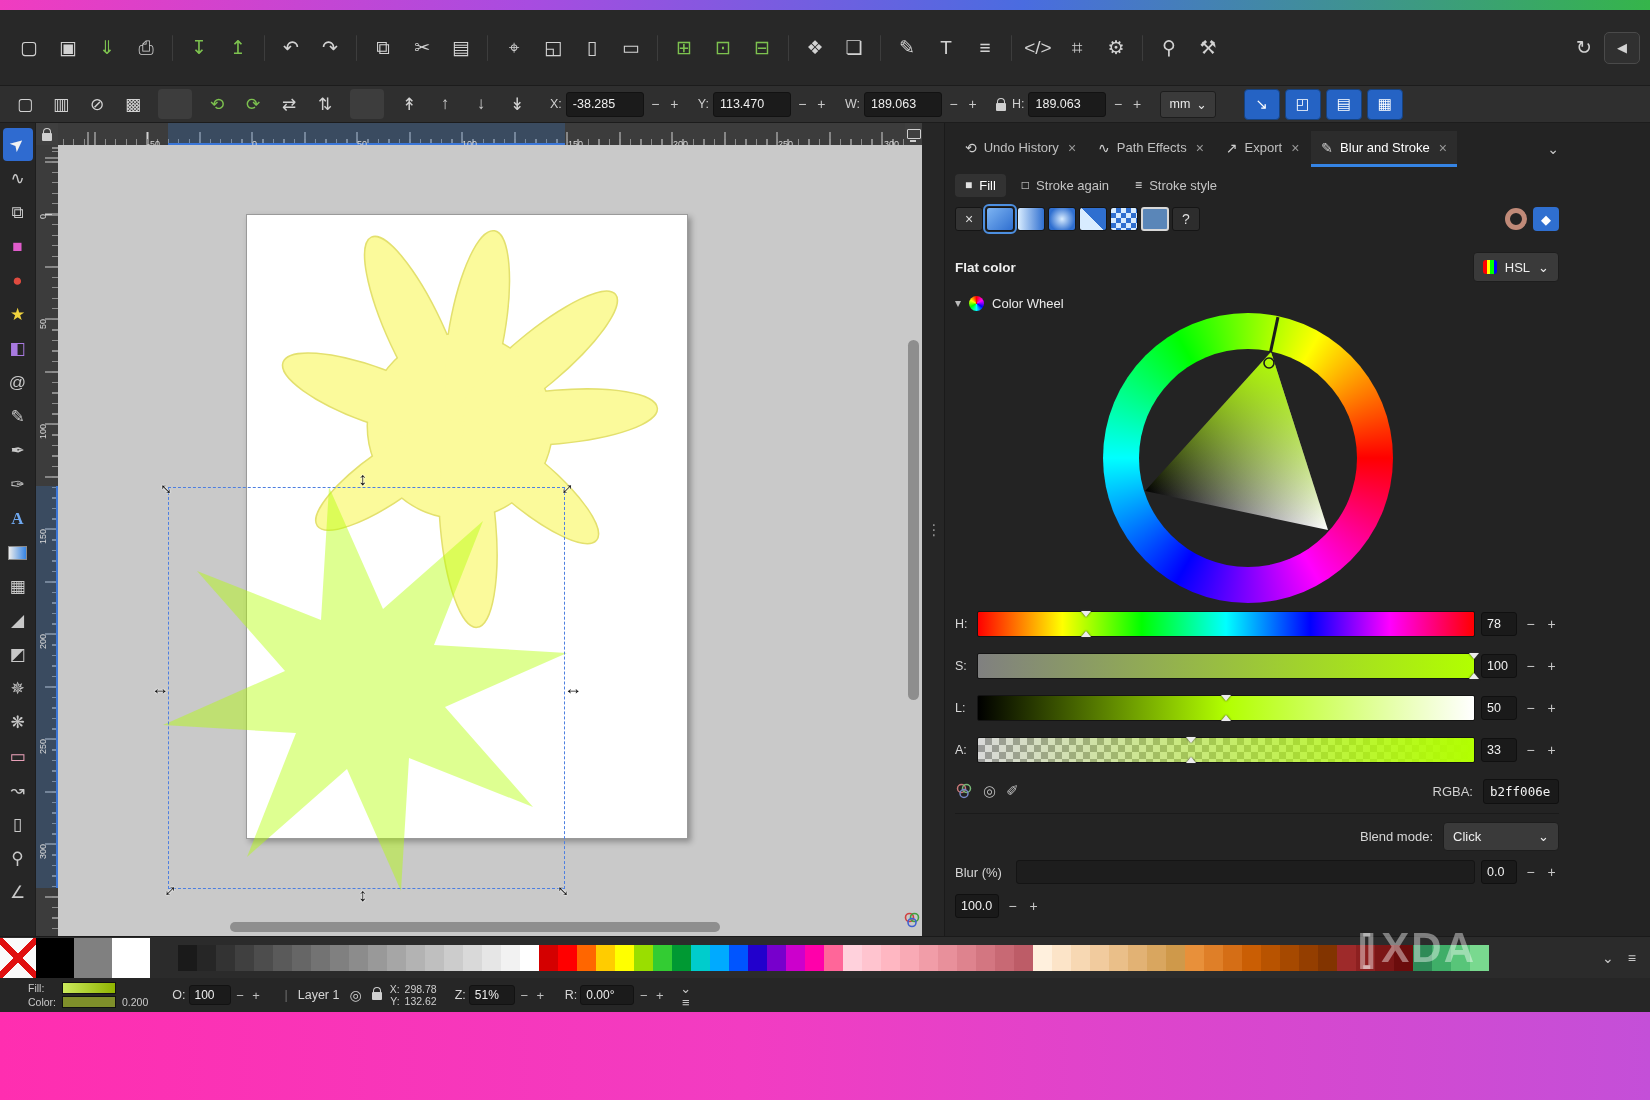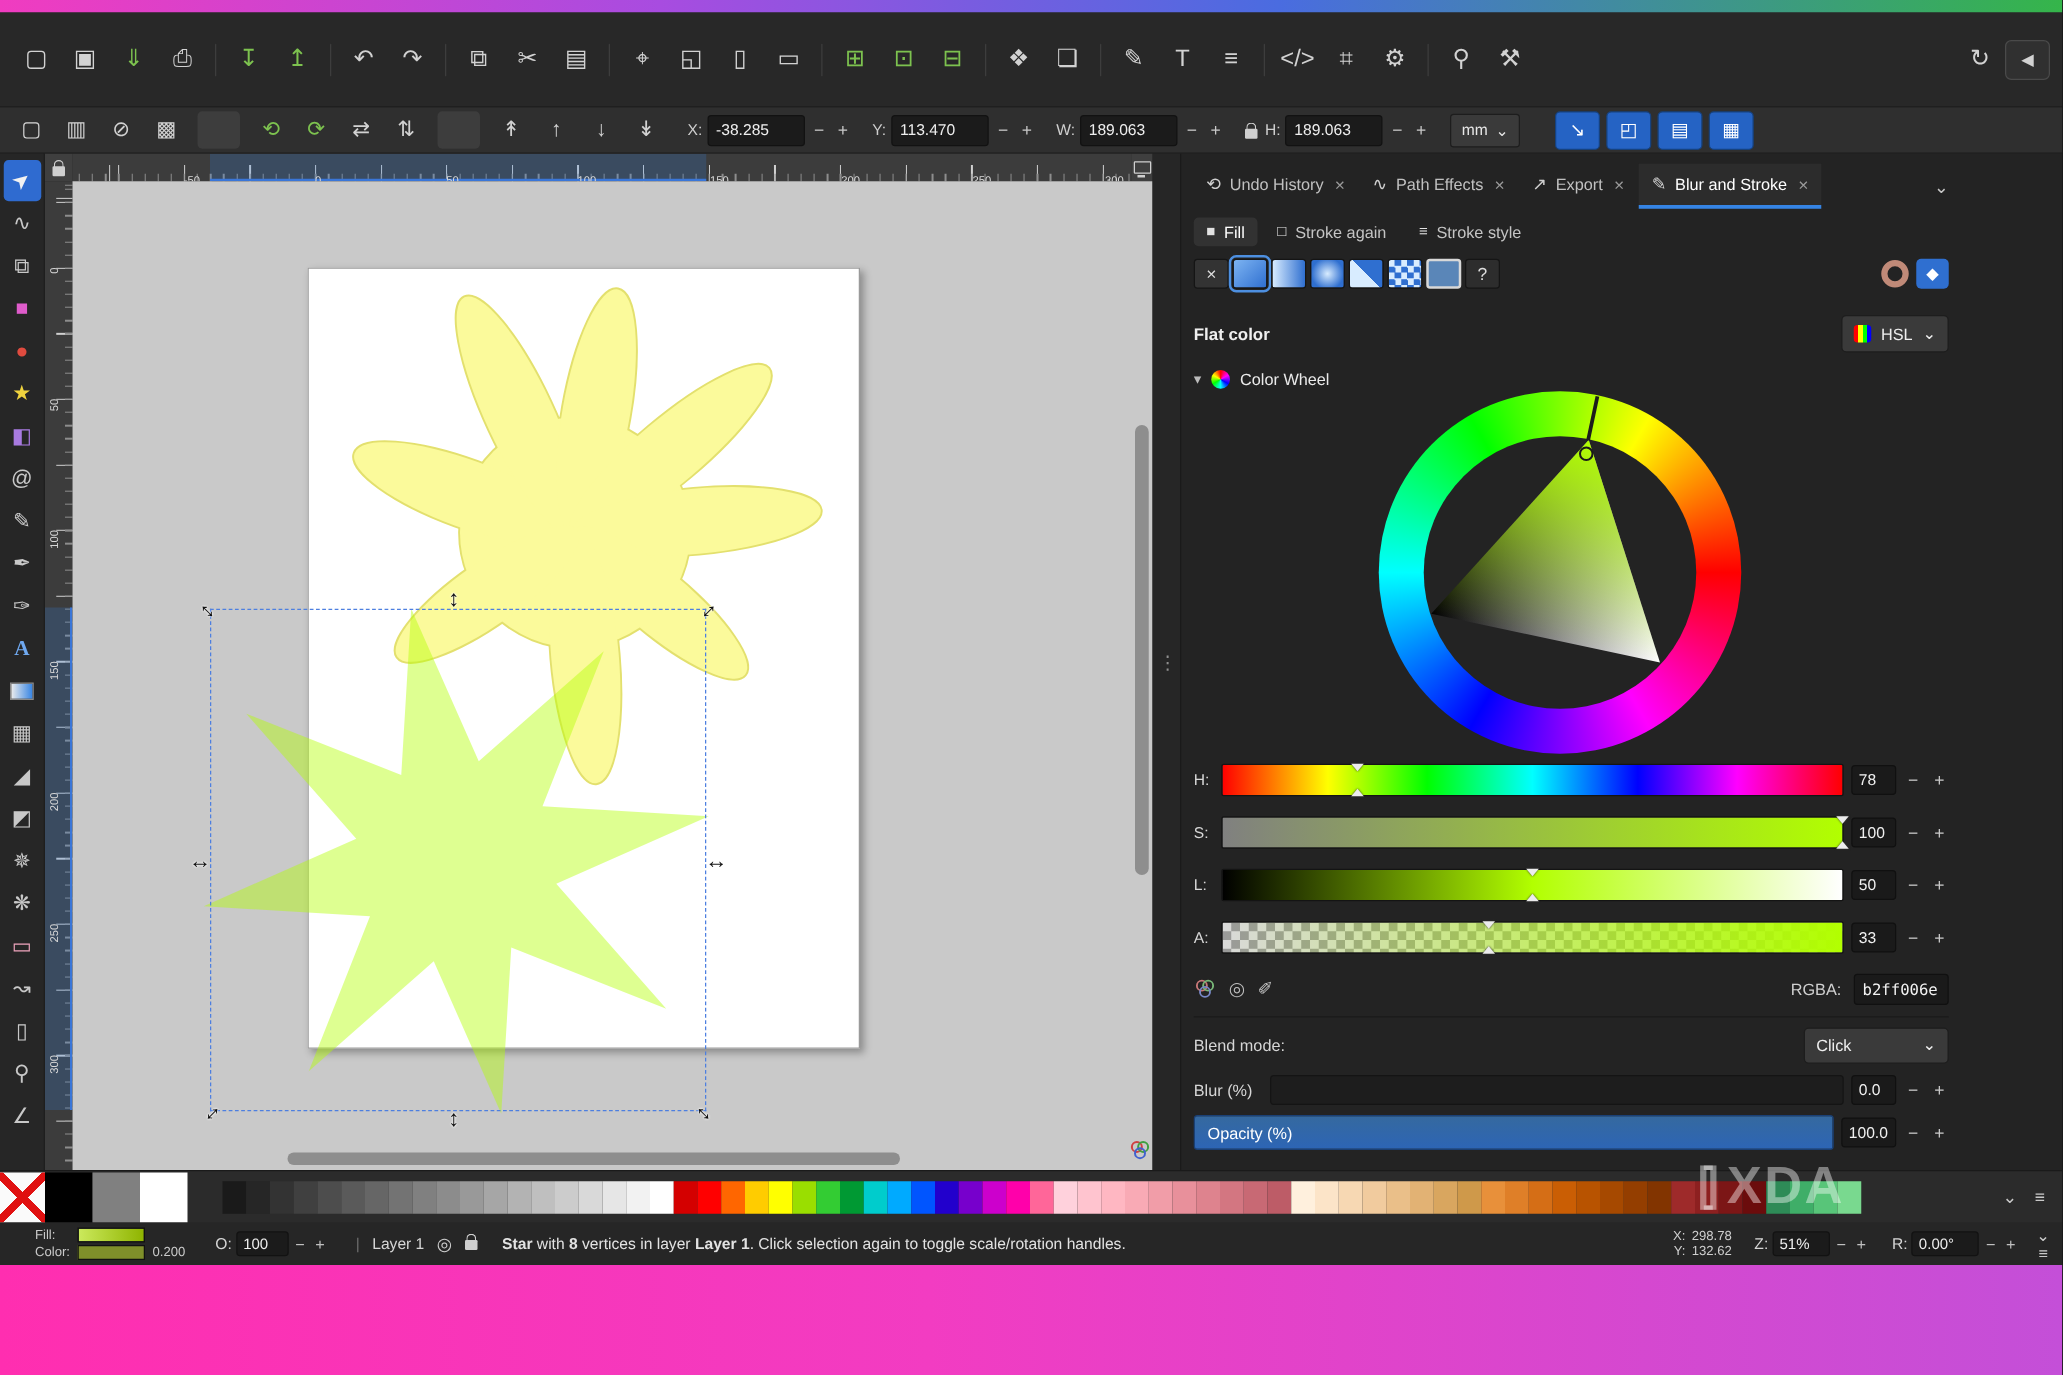--- a/index.html
+++ b/index.html
@@ -143,21 +143,21 @@
   .marker::before{content:"";position:absolute;left:-5px;top:-1px;border:5px solid transparent;border-top:6px solid #ececec;filter:drop-shadow(0 0 1px #333);}
   .marker::after{content:"";position:absolute;left:-5px;bottom:-1px;border:5px solid transparent;border-bottom:6px solid #ececec;filter:drop-shadow(0 0 1px #333);}
   .val{width:36px;height:24px;background:#1a1a1a;border:1px solid #101010;border-radius:3px;color:#f0f0f0;
        font-size:12.5px;display:flex;align-items:center;padding:0 5px;box-sizing:border-box;}
 
   .rgba-row{position:absolute;left:10px;top:654px;width:604px;height:28px;display:flex;align-items:center;gap:10px;}
   .rgba-label{margin-left:auto;color:#d0d0d0;font-size:13px;}
   .rgba-val{width:76px;height:25px;background:#1a1a1a;border:1px solid #101010;border-radius:3px;color:#f2f2f2;
             font-size:12.5px;font-family:"DejaVu Sans Mono","Liberation Mono",monospace;display:flex;align-items:center;padding:0 6px;box-sizing:border-box;}
   .dock-hr{position:absolute;left:10px;top:690px;width:604px;height:1px;background:#1a1a1a;}
-  .blend-row{position:absolute;left:10px;top:698px;width:604px;height:30px;display:flex;align-items:center;justify-content:space-between;gap:10px;}
+  .blend-row{position:absolute;left:10px;top:698px;width:604px;height:30px;display:flex;align-items:center;justify-content:flex-end;gap:10px;}
   .dropdown{height:27px;min-width:96px;background:#3a3a3a;border:1px solid #1d1d1d;border-radius:4px;display:flex;
             align-items:center;justify-content:space-between;padding:0 9px;color:#eee;font-size:13px;gap:10px;}
   .blur-row{position:absolute;left:10px;top:736px;width:604px;height:26px;display:flex;align-items:center;gap:6px;}
   .blur-track{flex:1;height:22px;background:#1d1d1d;border:1px solid #141414;border-radius:3px;margin-left:8px;}
   .opacity-row{position:absolute;left:10px;top:768px;width:604px;height:30px;display:flex;align-items:center;gap:6px;}
   .opacity-bar{flex:1;height:28px;background:linear-gradient(180deg,#35699f,#2d65b5);border:1px solid #1a4076;border-radius:3px;
                display:flex;align-items:center;padding:0 10px;color:#fff;font-size:13px;box-sizing:border-box;}
   .small-icon{font-size:15px;color:#bdbdbd;}
 
   
@@ -736,23 +736,20 @@
 
     <div class="blur-row" data-name="blur-row">
       <span data-name="blur-label">Blur (%)</span>
       <div class="blur-track" data-name="blur-slider"></div>
       <div class="val" data-name="blur-value-input">0.0</div>
       <span class="step" data-name="blur-decrement-button">−</span>
       <span class="step" data-name="blur-increment-button">+</span>
     </div>
 
     <div class="opacity-row" data-name="opacity-row">
-      <div class="opacity-bar" data-name="opacity-slider">
-        <span data-name="opacity-label">Opacity (%)</span>
-      </div>
       <div class="val" style="width:44px;" data-name="opacity-value-input">100.0</div>
       <span class="step" data-name="opacity-decrement-button">−</span>
       <span class="step" data-name="opacity-increment-button">+</span>
     </div>
   </div>
 
   <div class="palette-bar" data-name="color-palette-bar">
     <div class="sw-none" data-name="palette-none-swatch"></div>
     <div class="sw-big" data-name="palette-swatch" style="background: rgb(0, 0, 0);"></div>
       <div class="sw-big" data-name="palette-swatch" style="background: rgb(128, 128, 128);"></div>
@@ -847,23 +844,20 @@
       <div class="o-input" data-name="object-opacity-input">100</div>
       <span class="mini-step" data-name="opacity-field-decrement">−</span>
       <span class="mini-step" data-name="opacity-field-increment">+</span>
     </div>
     <div class="layer-sec" data-name="layer-indicator">
       <span class="vbar" data-name="separator">|</span>
       <span data-name="layer-selector">Layer 1</span>
       <span class="eye" data-name="layer-visibility-icon">◎</span>
       <span class="mini-lock" style="margin-top:2px;" data-name="layer-lock-icon"></span>
     </div>
-    <div class="status-msg" data-name="status-message">
-      <span class="bold">Star</span><span> with </span><span class="bold">8</span><span> vertices in layer </span><span class="bold">Layer 1</span><span>. Click selection again to toggle scale/rotation handles.</span>
-    </div>
     <div class="coords" data-name="cursor-coordinates">
       <span data-name="cursor-x-label">X:</span>
       <span data-name="cursor-x-value">298.78</span>
       <span data-name="cursor-y-label">Y:</span>
       <span data-name="cursor-y-value">132.62</span>
     </div>
     <div class="zr-field" data-name="zoom-field">
       <span data-name="zoom-label">Z:</span>
       <div class="zr-input" data-name="zoom-input">51%</div>
       <span class="mini-step" data-name="zoom-decrement">−</span>

